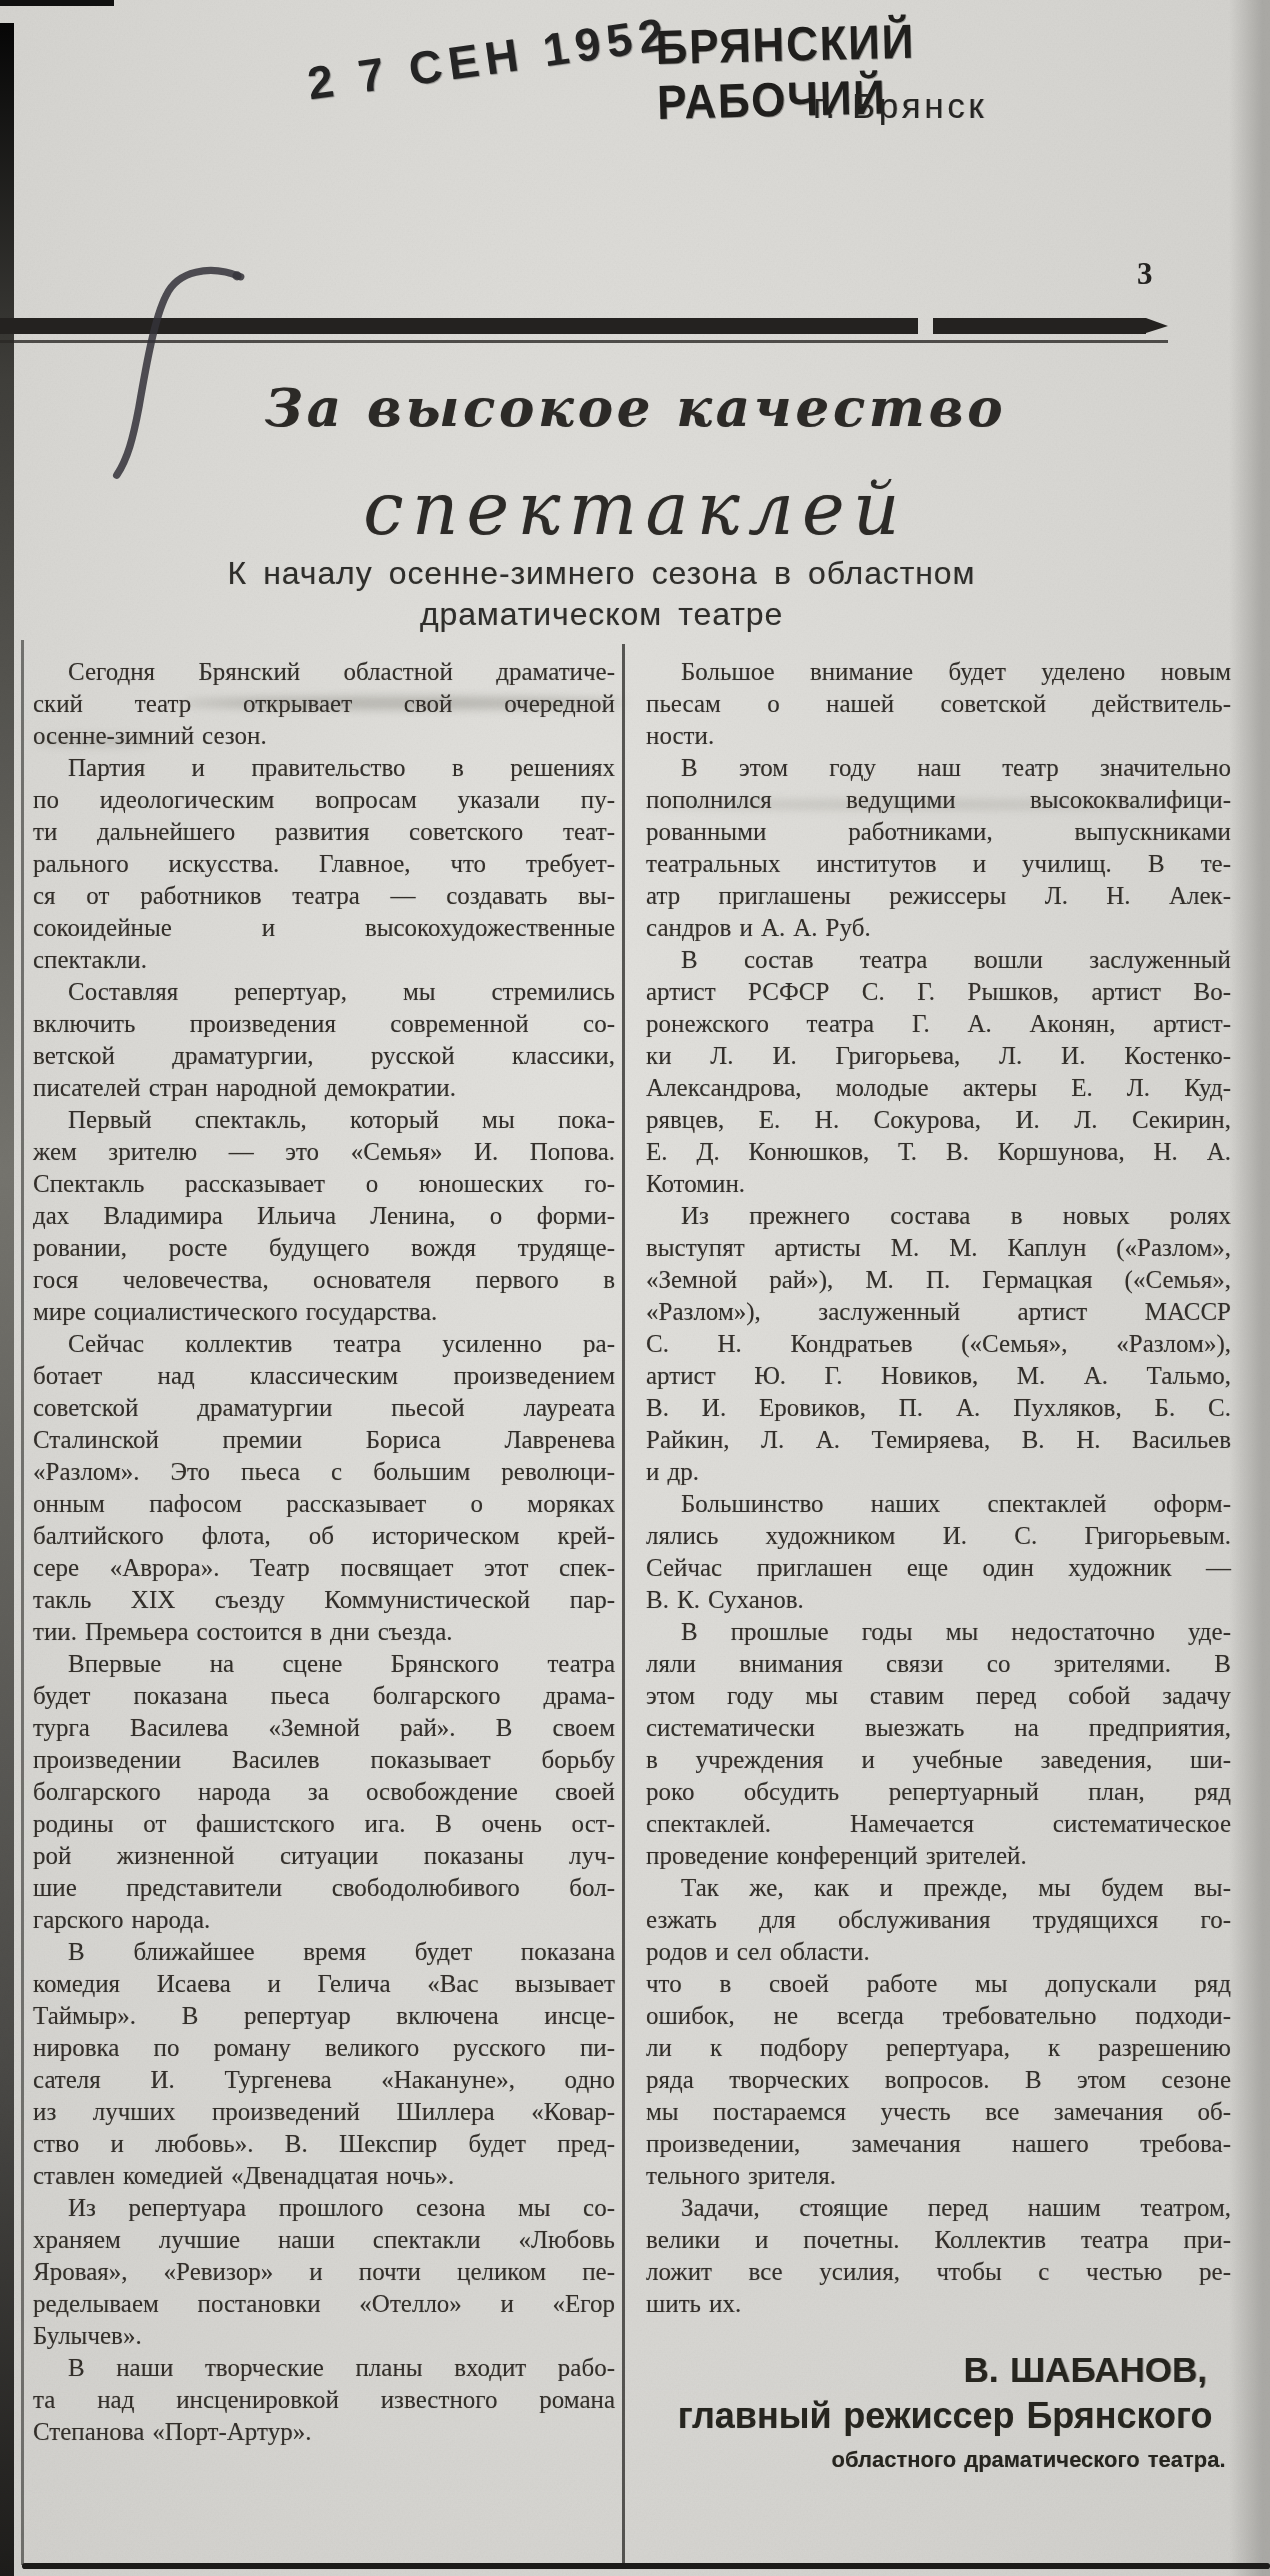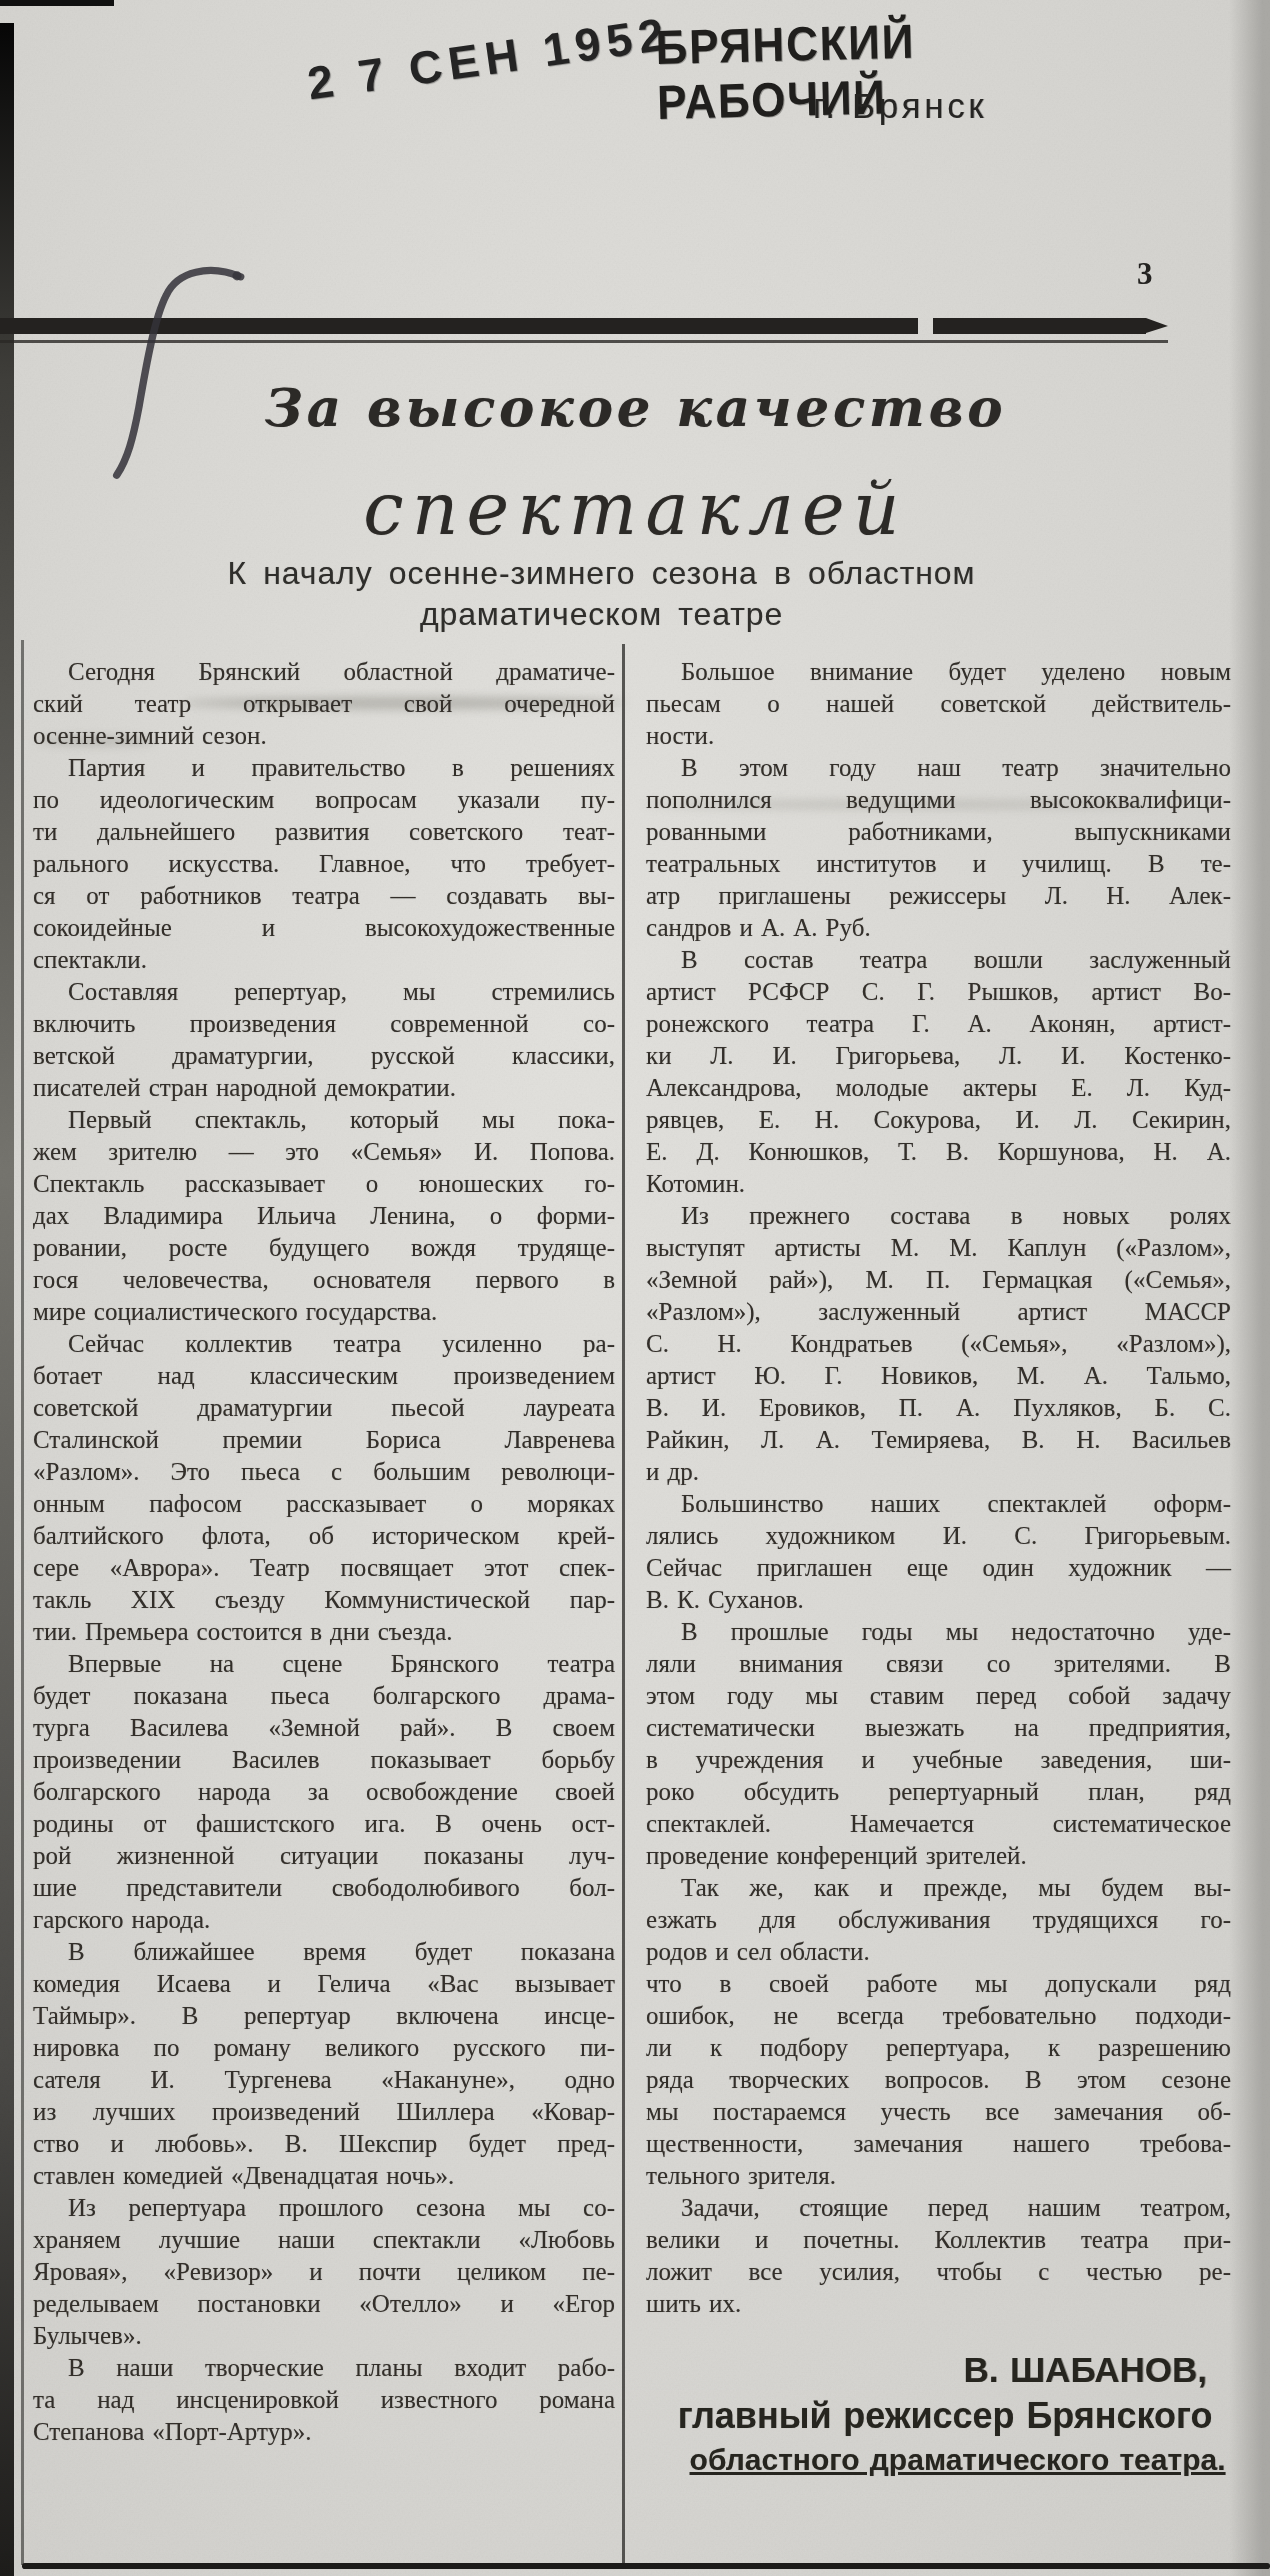--- a/index.html
+++ b/index.html
@@ -53,21 +53,21 @@
   .col-right{left:646px;width:585px;}
   .para{margin:0;}
   .line{text-align:justify;text-align-last:justify;text-justify:inter-word;white-space:normal;}
   .line.first{text-indent:35px;}
   .line.last{text-align-last:left;}
   
   .signature{margin-top:26px;font-family:"Liberation Sans",sans-serif;font-weight:bold;color:#26251f;}
   .sig-name{font-size:35px;text-align:right;padding-right:24px;line-height:48px;
     text-shadow:0.9px 0 0 rgba(38,37,31,.4);}
   .sig-role{font-size:36px;text-align:right;padding-right:18.4px;line-height:44px;}
-  .sig-role2{font-size:30px;text-align:right;padding-right:5.5px;line-height:44px;text-decoration:underline;}
+  .sig-role2{font-size:22px;text-align:right;padding-right:5.5px;line-height:44px;}
   
   .smudge{position:absolute;border-radius:50%;filter:blur(4.6px);pointer-events:none;}
   .smudge-1{left:184px;top:697px;width:442px;height:12px;background:#97968f;opacity:.55;}
   .smudge-2{left:37px;top:736px;width:120px;height:10px;background:#a09f98;opacity:.5;}
   .smudge-3{left:644px;top:800px;width:515px;height:9.2px;background:#a3a29b;opacity:.4;}
   .noise{position:absolute;left:0;top:0;width:1271px;height:2576px;mix-blend-mode:multiply;opacity:.5;pointer-events:none;}
 </style>
 </head>
 <body>
 
@@ -237,21 +237,21 @@
           <div class="line first">Так же, как и прежде, мы будем вы-</div>
           <div class="line">езжать для обслуживания трудящихся го-</div>
           <div class="line last">родов и сел области.</div>
         </div>
         <div class="para">
           <div class="line">что в своей работе мы допускали ряд</div>
           <div class="line">ошибок, не всегда требовательно подходи-</div>
           <div class="line">ли к подбору репертуара, к разрешению</div>
           <div class="line">ряда творческих вопросов. В этом сезоне</div>
           <div class="line">мы постараемся учесть все замечания об-</div>
-          <div class="line">щественности, замечания нашего требова-</div>
+          <div class="line">произведении, замечания нашего требова-</div>
           <div class="line last">тельного зрителя.</div>
         </div>
         <div class="para">
           <div class="line first">Задачи, стоящие перед нашим театром,</div>
           <div class="line">велики и почетны. Коллектив театра при-</div>
           <div class="line">ложит все усилия, чтобы с честью ре-</div>
           <div class="line last">шить их.</div>
         </div>
       </div>
     <div class="signature">

